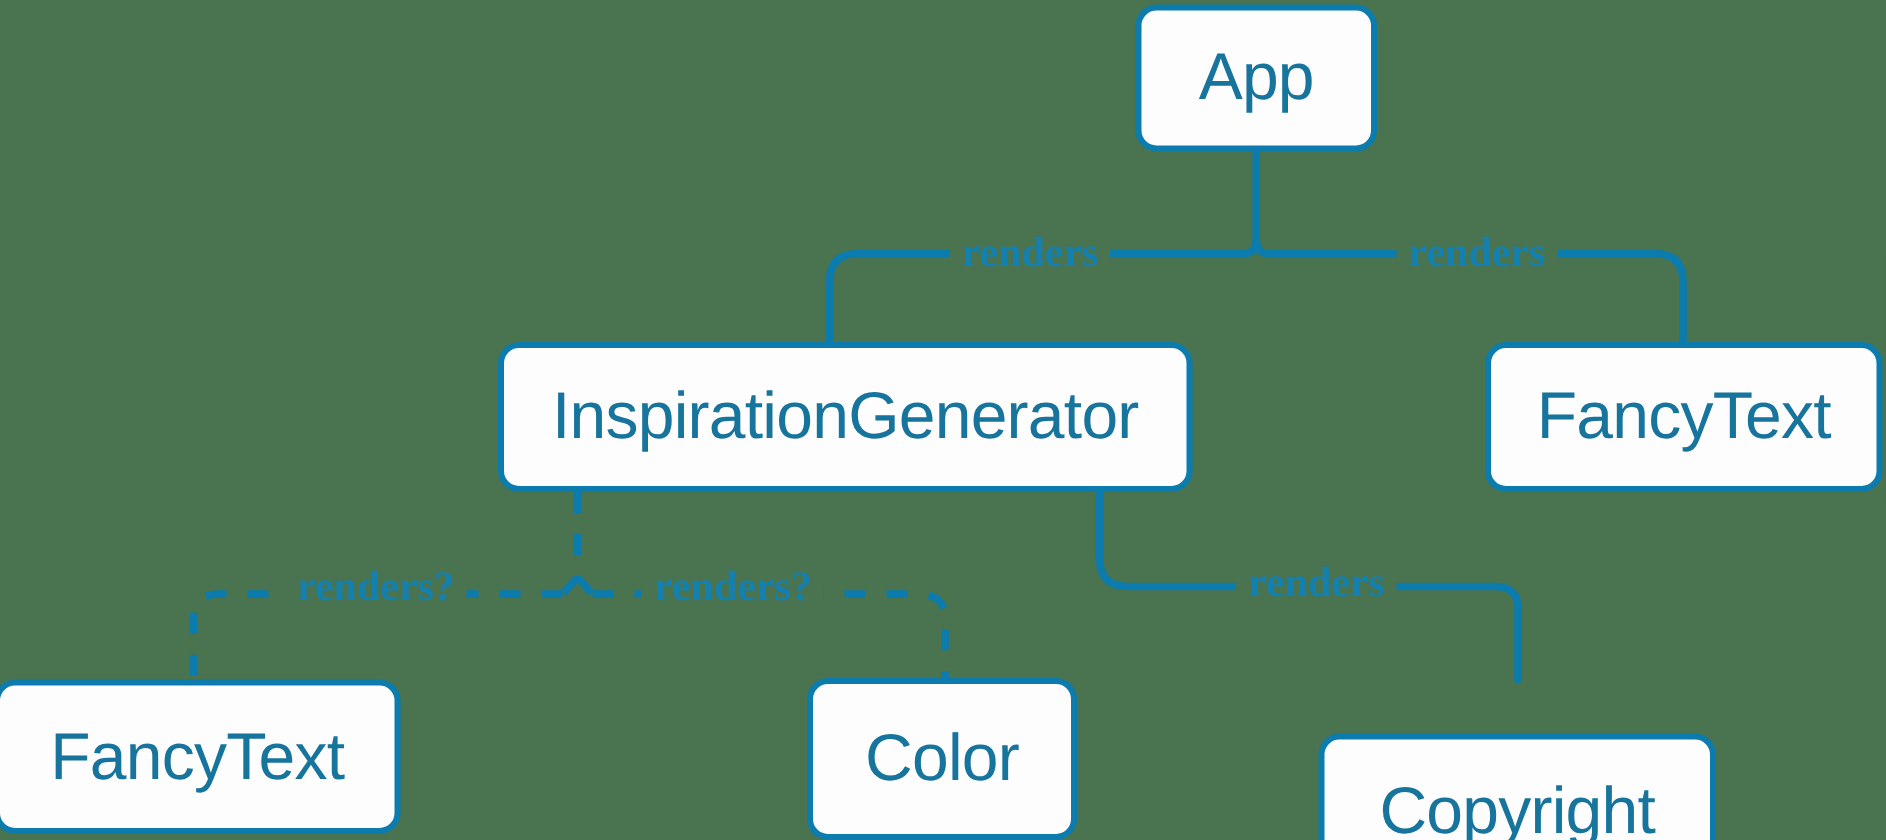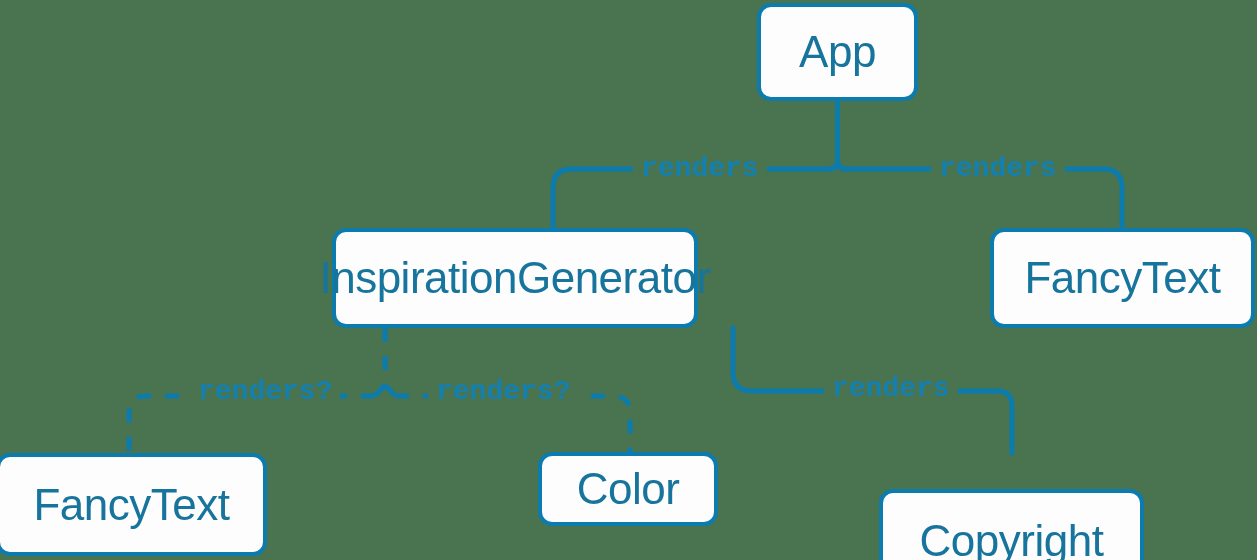--- a/index.html
+++ b/index.html
@@ -52,21 +52,21 @@
     font-family: "Liberation Sans", sans-serif;
     font-weight: 400;
     font-size: 44px;
     letter-spacing: -0.5px;
     white-space: nowrap;
     line-height: 1;
   }
   .edge-label {
     position: absolute;
     color: #1380b0;
-    font-family: Liberation Mono, monospace;
+    font-family: Liberation Serif, serif;
     font-weight: 600;
     font-size: 28px;
     white-space: nowrap;
     background: #4a7350;
     padding: 0 8px;
     line-height: 1;
     z-index: 4;
   }
 </style>
 </head>
@@ -91,33 +91,33 @@
 
     <path class="edge-line dashed" d="M 375 396 L 146 396 Q 129 396 129 413 L 129 453"></path>
 
     <path class="edge-line dashed" d="M 395 396 L 613 396 Q 630 396 630 413 L 630 452"></path>
   </svg>
 
   <div class="node-box" style="left:757px; top:3px; width:161px; height:98px;">
     <span class="node-label">App</span>
   </div>
 
-  <div class="node-box" style="left:332px; top:228px; width:366px; height:100px;">
+  <div class="node-box" style="left:332px; top:228px; width:463px; height:100px;">
     <span class="node-label">InspirationGenerator</span>
   </div>
 
   <div class="node-box" style="left:990px; top:228px; width:265px; height:100px;">
     <span class="node-label">FancyText</span>
   </div>
 
   <div class="node-box" style="left:-4px; top:453px; width:271px; height:103px;">
     <span class="node-label">FancyText</span>
   </div>
 
-  <div class="node-box" style="left:538px; top:452px; width:180px; height:74px;">
+  <div class="node-box" style="left:538px; top:452px; width:180px; height:108px;">
     <span class="node-label">Color</span>
   </div>
 
   <div class="node-box" style="left:879px; top:453px; width:265px; height:103px;margin-top:36px;">
     <span class="node-label">Copyright</span>
   </div>
 
   <div class="edge-label" style="left:633px; top:155px;">renders</div>
 
   <div class="edge-label" style="left:931px; top:155px;">renders</div>

